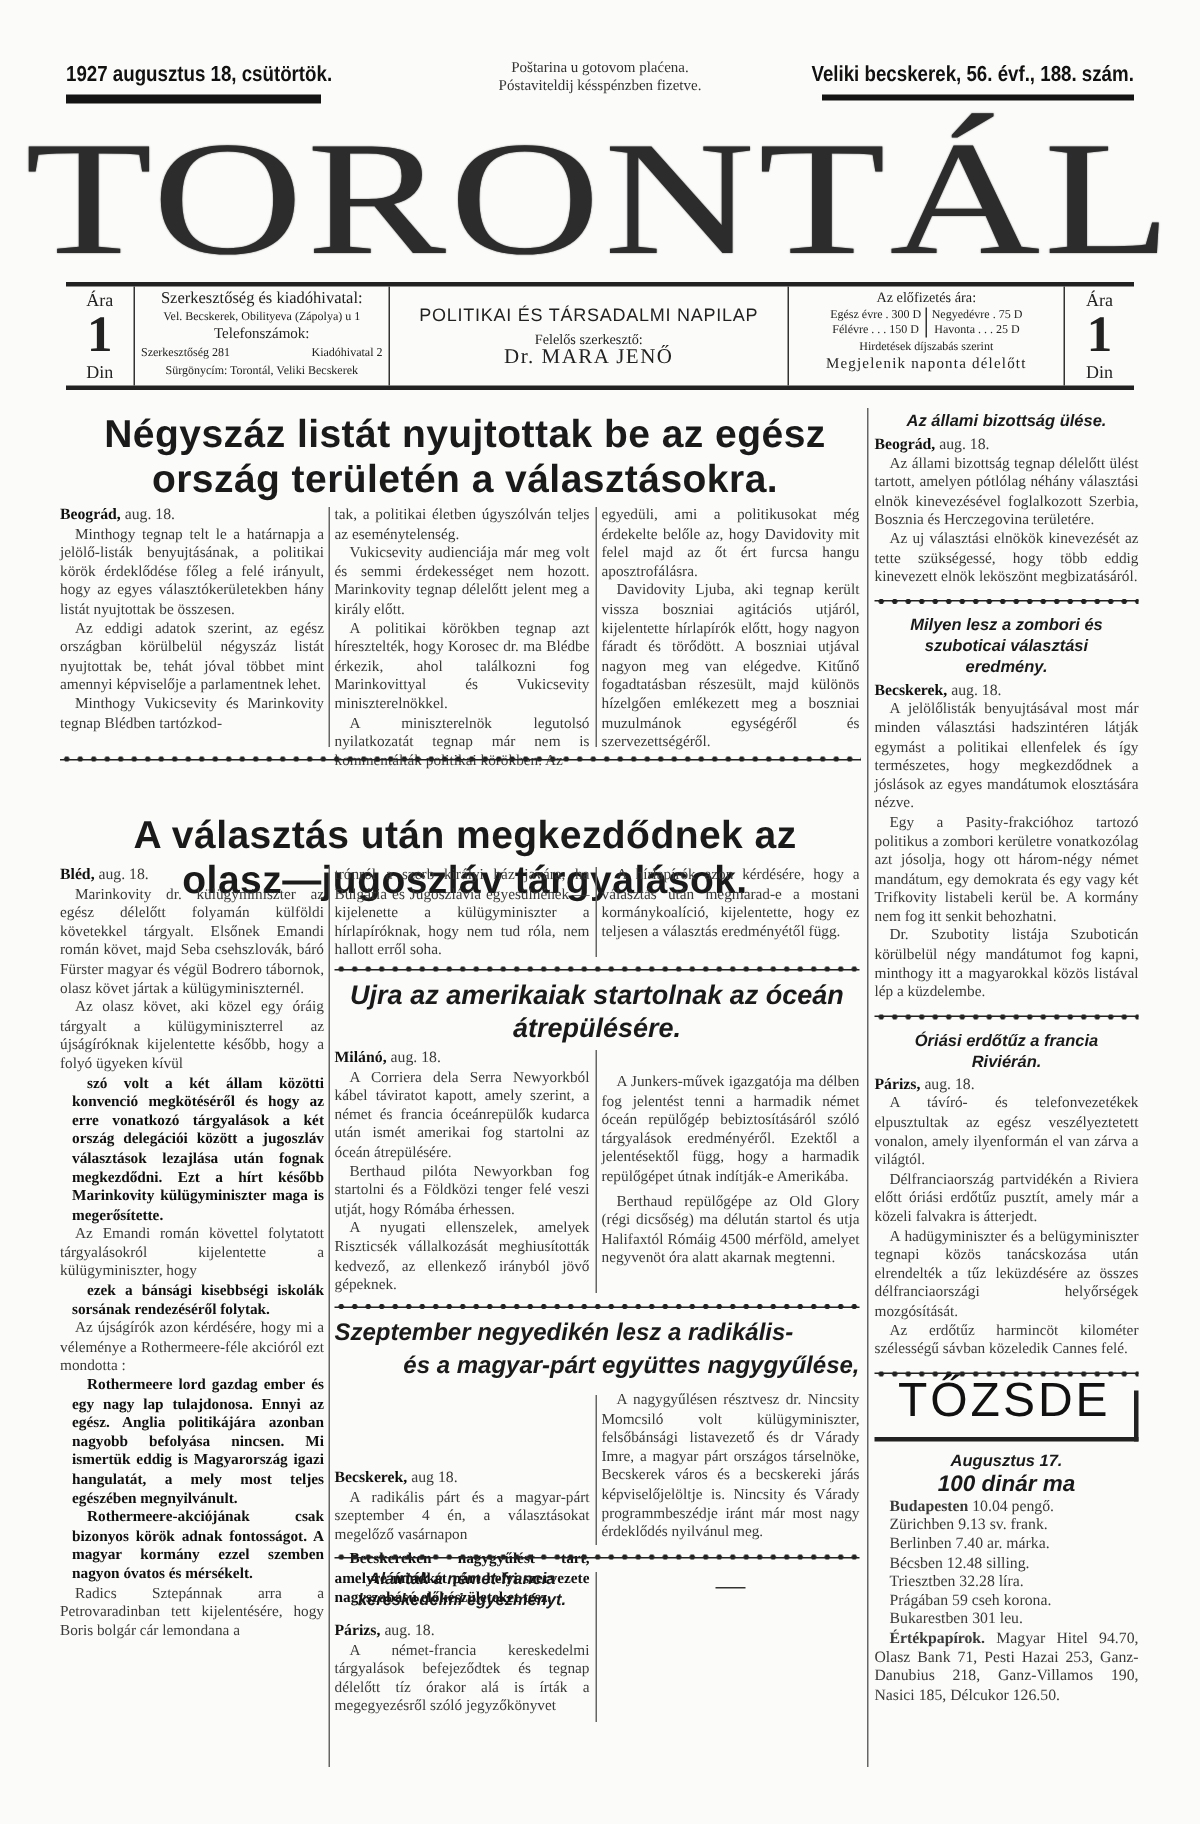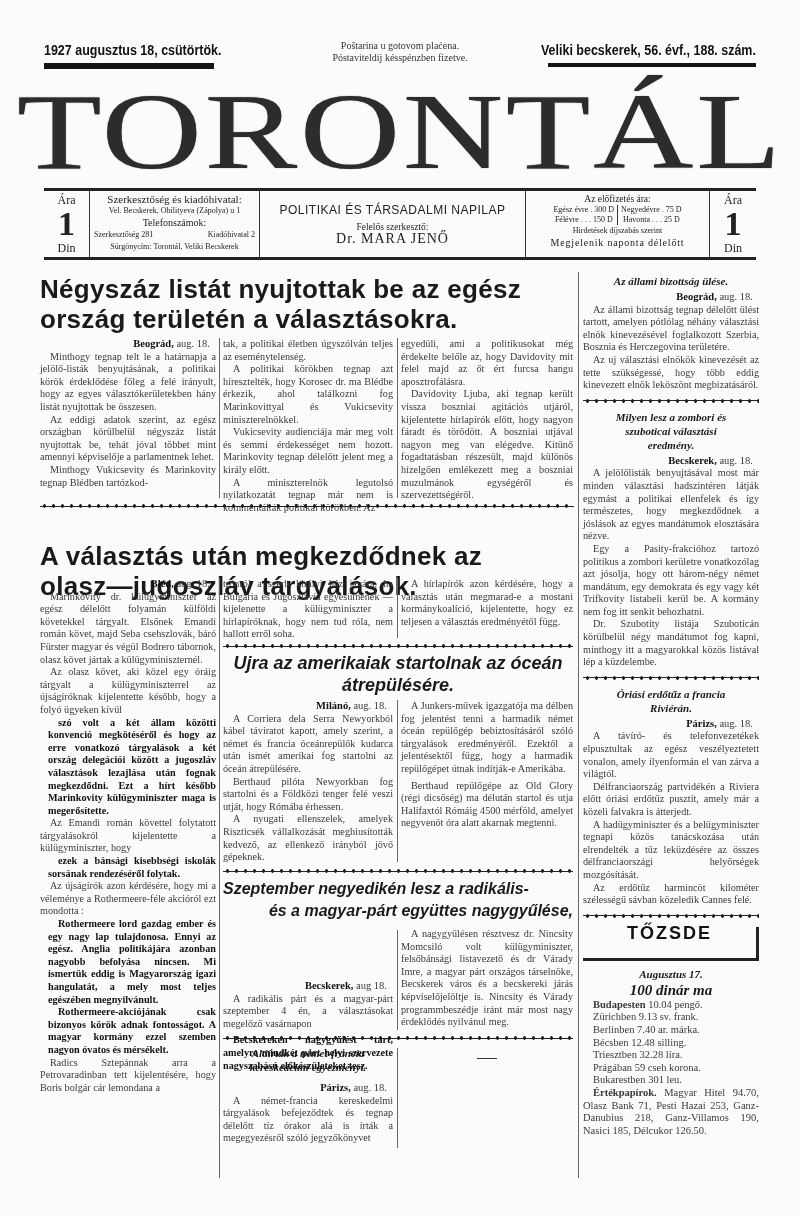--- a/index.html
+++ b/index.html
@@ -10,32 +10,32 @@
 .topright{transform-origin:right top}
 .postal{font-size:10px;line-height:12px;text-align:center;color:#333}
 .bar{background:#141414;height:6px}
 .masthead{font-family:"Liberation Serif",serif;font-size:118px;line-height:110px;letter-spacing:2px;color:#2c2c2c;text-align:center;transform:scaleX(1.18) scaleY(.92);transform-origin:center top;text-shadow:0 0 1px #555}
 .infobox{display:flex;border-top:3px solid #222;border-bottom:3px solid #222;height:72px}
 .infobox>div{border-right:1.5px solid #333;padding:2px 4px}
 .infobox>div:last-child{border-right:none}
 .price{width:46px;text-align:center;font-size:12px;line-height:14px}
 .price .big{font-size:34px;line-height:34px;font-weight:bold}
 .small{font-size:9px;line-height:12px}
-.hl1{font-family:"Liberation Sans",sans-serif;font-weight:bold;font-size:26px;line-height:30px;color:#1a1a1a;letter-spacing:.3px}
+.hl1{font-family:"Liberation Sans",sans-serif;font-weight:bold;font-size:26px;line-height:30px;text-align:center;color:#1a1a1a;letter-spacing:.3px}
 .hl2{font-family:"Liberation Sans",sans-serif;font-weight:bold;font-style:italic;font-size:18px;line-height:22px;text-align:center;color:#1a1a1a}
-.hl3{font-family:Liberation Serif, serif;font-weight:bold;font-style:italic;font-size:11px;line-height:14px;text-align:center;color:#1a1a1a}
+.hl3{font-family:Liberation Sans, sans-serif;font-weight:bold;font-style:italic;font-size:11px;line-height:14px;text-align:center;color:#1a1a1a}
 .col{font-size:10.2px;line-height:12.6px;text-align:justify;color:#3a3a3a;hyphens:auto}
 .col p{text-indent:10px}
 .col p.nobreak{text-indent:0}
 .b{font-weight:bold;color:#111}
-.dateline{text-align:right;padding-right:6px;font-size:10.5px}
+.dateline{padding-right:6px;font-size:10.5px}
 .dateline b{color:#111}
 .vsep{position:absolute;width:1px;background:#666}
 .dots{height:6px;background-image:radial-gradient(circle,#222 1.6px,transparent 1.9px),linear-gradient(#222,#222);background-size:9px 6px,100% 1px;background-position:0 0,0 2.5px;background-repeat:repeat-x,no-repeat}
-.tozsde{font-family:"Liberation Sans",sans-serif;font-weight:bold;font-size:18px;letter-spacing:2px;color:#111;text-align:center}
+.tozsde{font-family:"Liberation Sans",sans-serif;font-weight:normal;font-size:32px;letter-spacing:2px;color:#111;text-align:center}
 .tozsde-frame{border-bottom:3px solid #222;border-right:3px solid #222;height:34px;position:relative}
 </style>
 </head>
 <body>
 
 <div class="abs topline" style="left:44px;top:42px">1927 augusztus 18, csütörtök.</div>
 <div class="abs bar" style="left:44px;top:63px;width:170px"></div>
 <div class="abs postal" style="left:300px;top:40px;width:200px">
   <div>Poštarina u gotovom plaćena.</div>
   <div>Póstaviteldij késspénzben fizetve.</div>
@@ -94,22 +94,22 @@
 </div>
 <div class="abs col" style="left:40px;top:338px;width:176px">
   <div class="dateline"><b>Beográd,</b><span> aug. 18.</span></div>
   <p>Minthogy tegnap telt le a határnapja a jelölő-listák benyujtásának, a politikai körök érdeklődése főleg a felé irányult, hogy az egyes választókerületekben hány listát nyujtottak be összesen.</p>
   <p>Az eddigi adatok szerint, az egész országban körülbelül négyszáz listát nyujtottak be, tehát jóval többet mint amennyi képviselője a parlamentnek lehet.</p>
   <p>Minthogy Vukicsevity és Marinkovity tegnap Blédben tartózkod-</p>
 </div>
 <div class="vsep" style="left:219px;top:338px;height:160px"></div>
 <div class="abs col" style="left:223px;top:338px;width:170px">
   <p class="nobreak">tak, a politikai életben úgyszólván teljes az eseménytelenség.</p>
+  <p>Vukicsevity audienciája már meg volt és semmi érdekességet nem hozott. Marinkovity tegnap délelőtt jelent meg a király előtt.</p>
   <p>A politikai körökben tegnap azt híresztelték, hogy Korosec dr. ma Blédbe érkezik, ahol találkozni fog Marinkovittyal és Vukicsevity miniszterelnökkel.</p>
-  <p>Vukicsevity audienciája már meg volt és semmi érdekességet nem hozott. Marinkovity tegnap délelőtt jelent meg a király előtt.</p>
   <p>A miniszterelnök legutolsó nyilatkozatát tegnap már nem is kommentálták politikai körökben. Az</p>
 </div>
 <div class="vsep" style="left:397px;top:338px;height:160px"></div>
 <div class="abs col" style="left:401px;top:338px;width:172px">
   <p class="nobreak">egyedüli, ami a politikusokat még érdekelte belőle az, hogy Davidovity mit felel majd az őt ért furcsa hangu aposztrofálásra.</p>
   <p>Davidovity Ljuba, aki tegnap került vissza boszniai agitációs utjáról, kijelentette hírlapírók előtt, hogy nagyon fáradt és törődött. A boszniai utjával nagyon meg van elégedve. Kitűnő fogadtatásban részesült, majd különös hízelgően emlékezett meg a boszniai muzulmánok egységéről és szervezettségéről.</p>
 </div>
 <div class="abs dots" style="left:40px;top:503px;width:534px"></div>
 
 <div class="abs" style="left:40px;top:541px;width:540px">
@@ -142,21 +142,21 @@
   <div class="hl2">Ujra az amerikaiak startolnak az óceán</div>
   <div class="hl2">átrepülésére.</div>
 </div>
 <div class="abs col" style="left:223px;top:700px;width:170px">
   <div class="dateline"><b>Milánó,</b><span> aug. 18.</span></div>
   <p>A Corriera dela Serra Newyorkból kábel táviratot kapott, amely szerint, a német és francia óceánrepülők kudarca után ismét amerikai fog startolni az óceán átrepülésére.</p>
   <p>Berthaud pilóta Newyorkban fog startolni és a Földközi tenger felé veszi utját, hogy Rómába érhessen.</p>
   <p>A nyugati ellenszelek, amelyek Riszticsék vállalkozását meghiusították kedvező, az ellenkező irányból jövő gépeknek.</p>
 </div>
 <div class="vsep" style="left:397px;top:700px;height:162px"></div>
-<div class="abs col" style="left:401px;top:700px;width:172px">
+<div class="abs col" style="left:401px;top:716px;width:172px">
   <p>A Junkers-művek igazgatója ma délben fog jelentést tenni a harmadik német óceán repülőgép bebiztosításáról szóló tárgyalások eredményéről. Ezektől a jelentésektől függ, hogy a harmadik repülőgépet útnak indítják-e Amerikába.</p>
   <p style="margin-top:4px">Berthaud repülőgépe az Old Glory (régi dicsőség) ma délután startol és utja Halifaxtól Rómáig 4500 mérföld, amelyet negyvenöt óra alatt akarnak megtenni.</p>
 </div>
 <div class="abs dots" style="left:223px;top:868px;width:350px"></div>
 
 <div class="abs" style="left:223px;top:878px;width:350px">
   <div class="hl2" style="font-size:16px;text-align:left">Szeptember negyedikén lesz a radikális-</div>
   <div class="hl2" style="font-size:16px;text-align:right">és a magyar-párt együttes nagygyűlése,</div>
 </div>
 <div class="abs col" style="left:223px;top:980px;width:170px">

